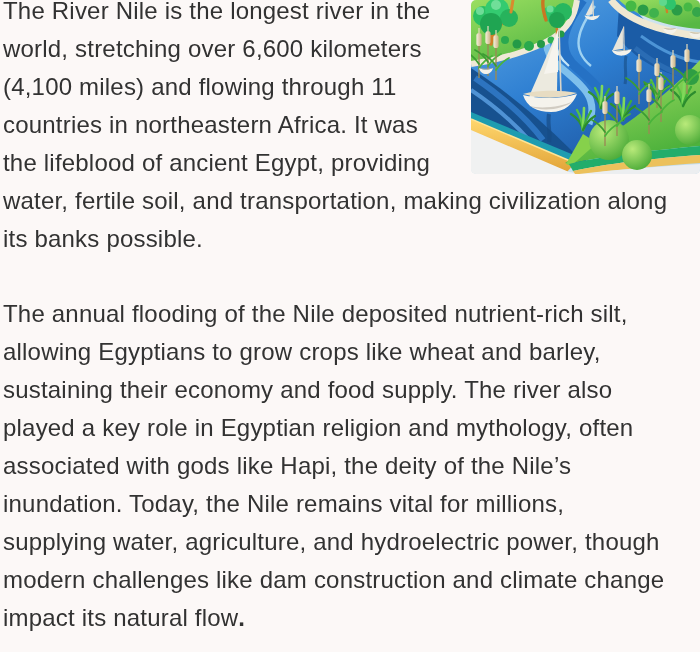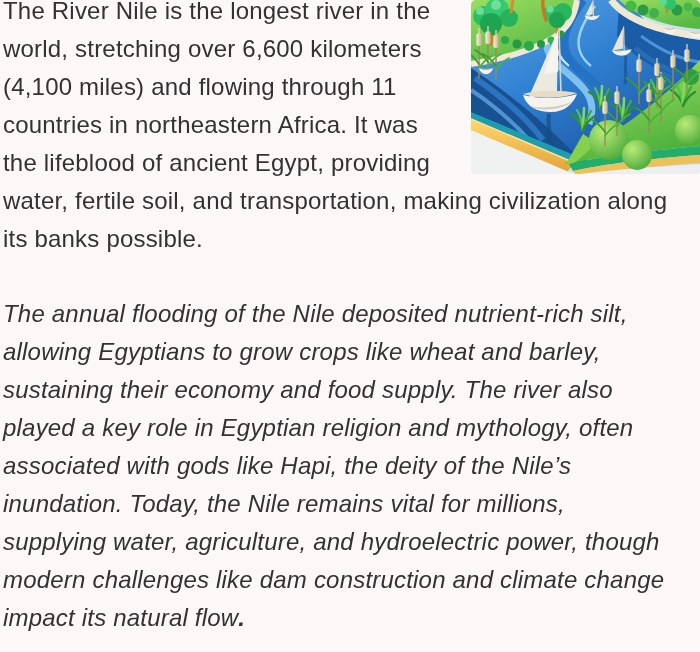--- a/index.html
+++ b/index.html
@@ -13,21 +13,21 @@
   }
   .article {
     margin: -8px 0 0 0;
     padding-left: 3px;
     width: 670px;
     font-size: 24px;
     line-height: 38px;
     letter-spacing: 0.2px;
   }
   .para { margin: 0 0 37px 0; }
-  .para:last-child { margin-bottom: 12px; font-style: italic; }
+  .para:last-child { margin-bottom: 12px; }
   .float-spacer { float: right; width: 239px; height: 186px; }
   .illustration {
     position: absolute; top: 0; right: 0;
     width: 229px; height: 174px;
     margin: 0; border-radius: 5px; overflow: hidden;
   }
   .illustration svg { display: block; }
   .terminal { font-weight: bold; }
 </style>
 </head>

